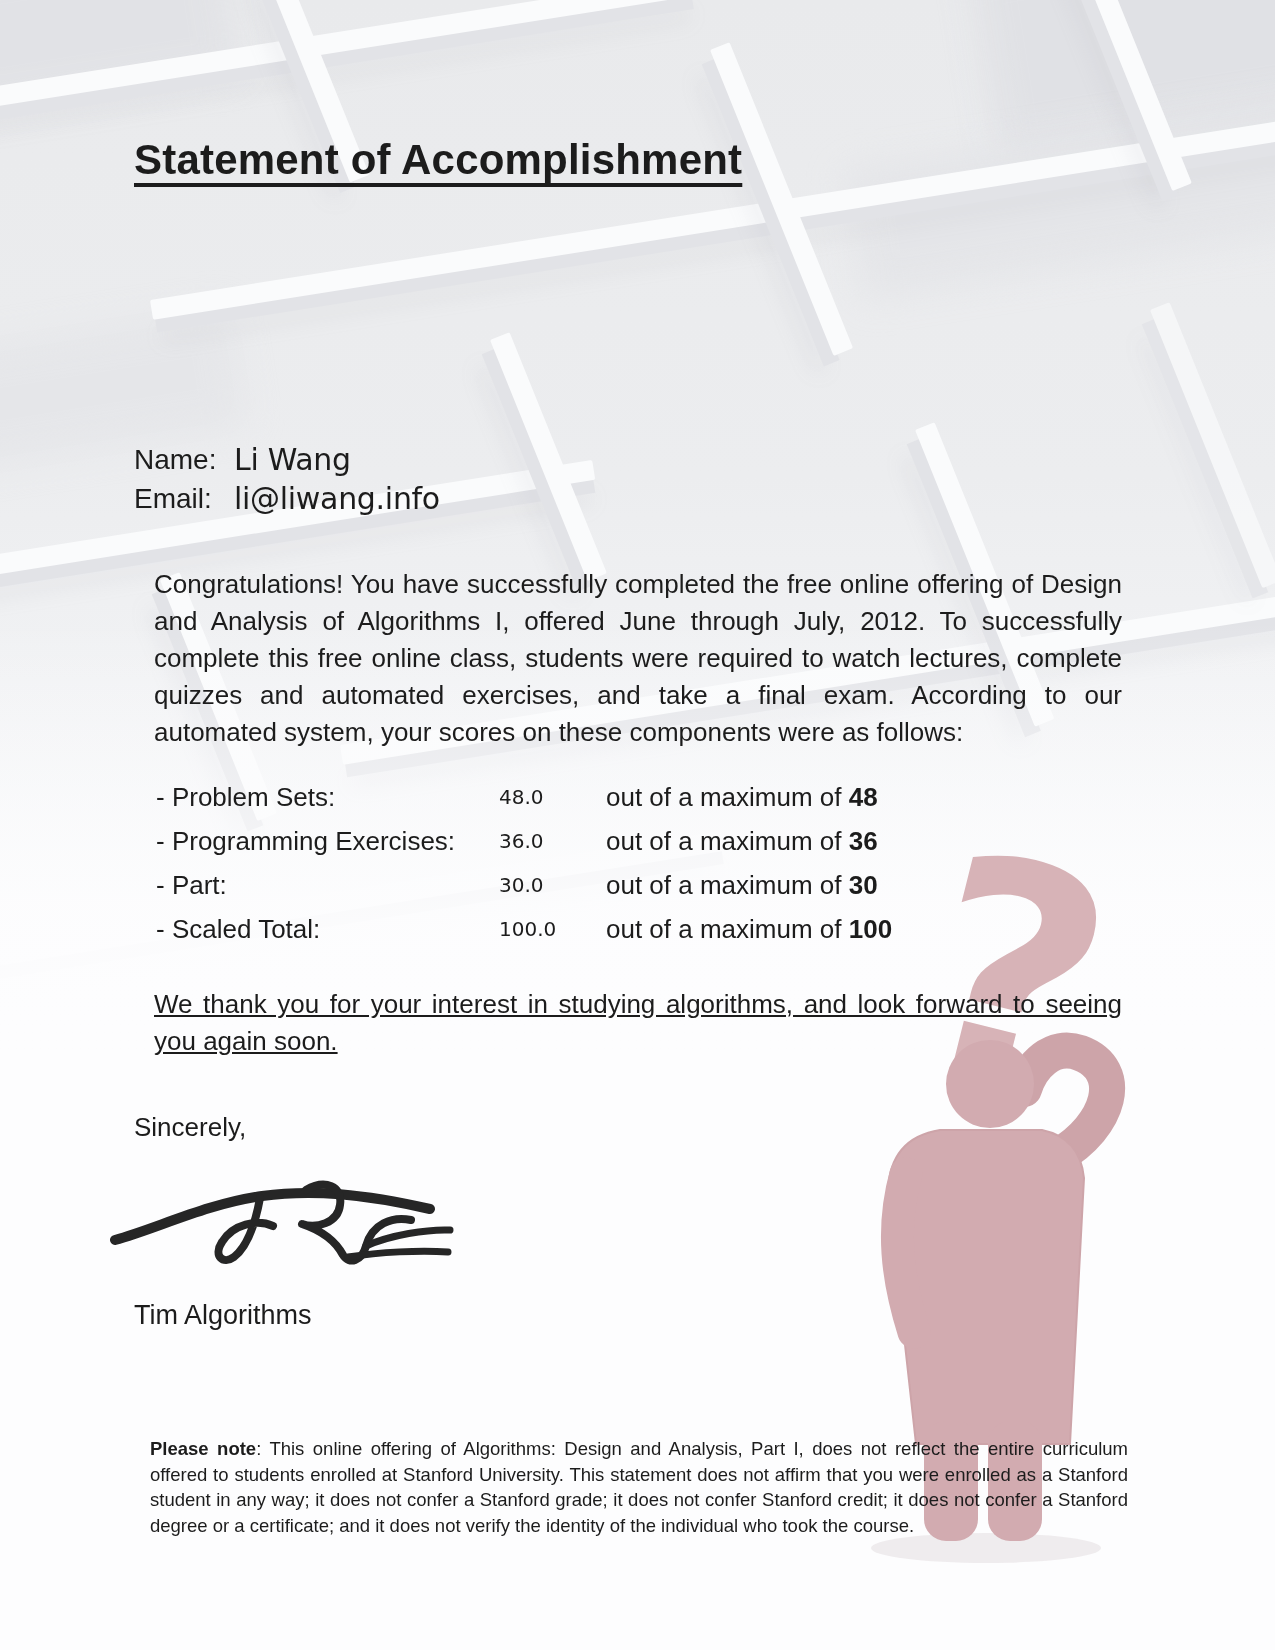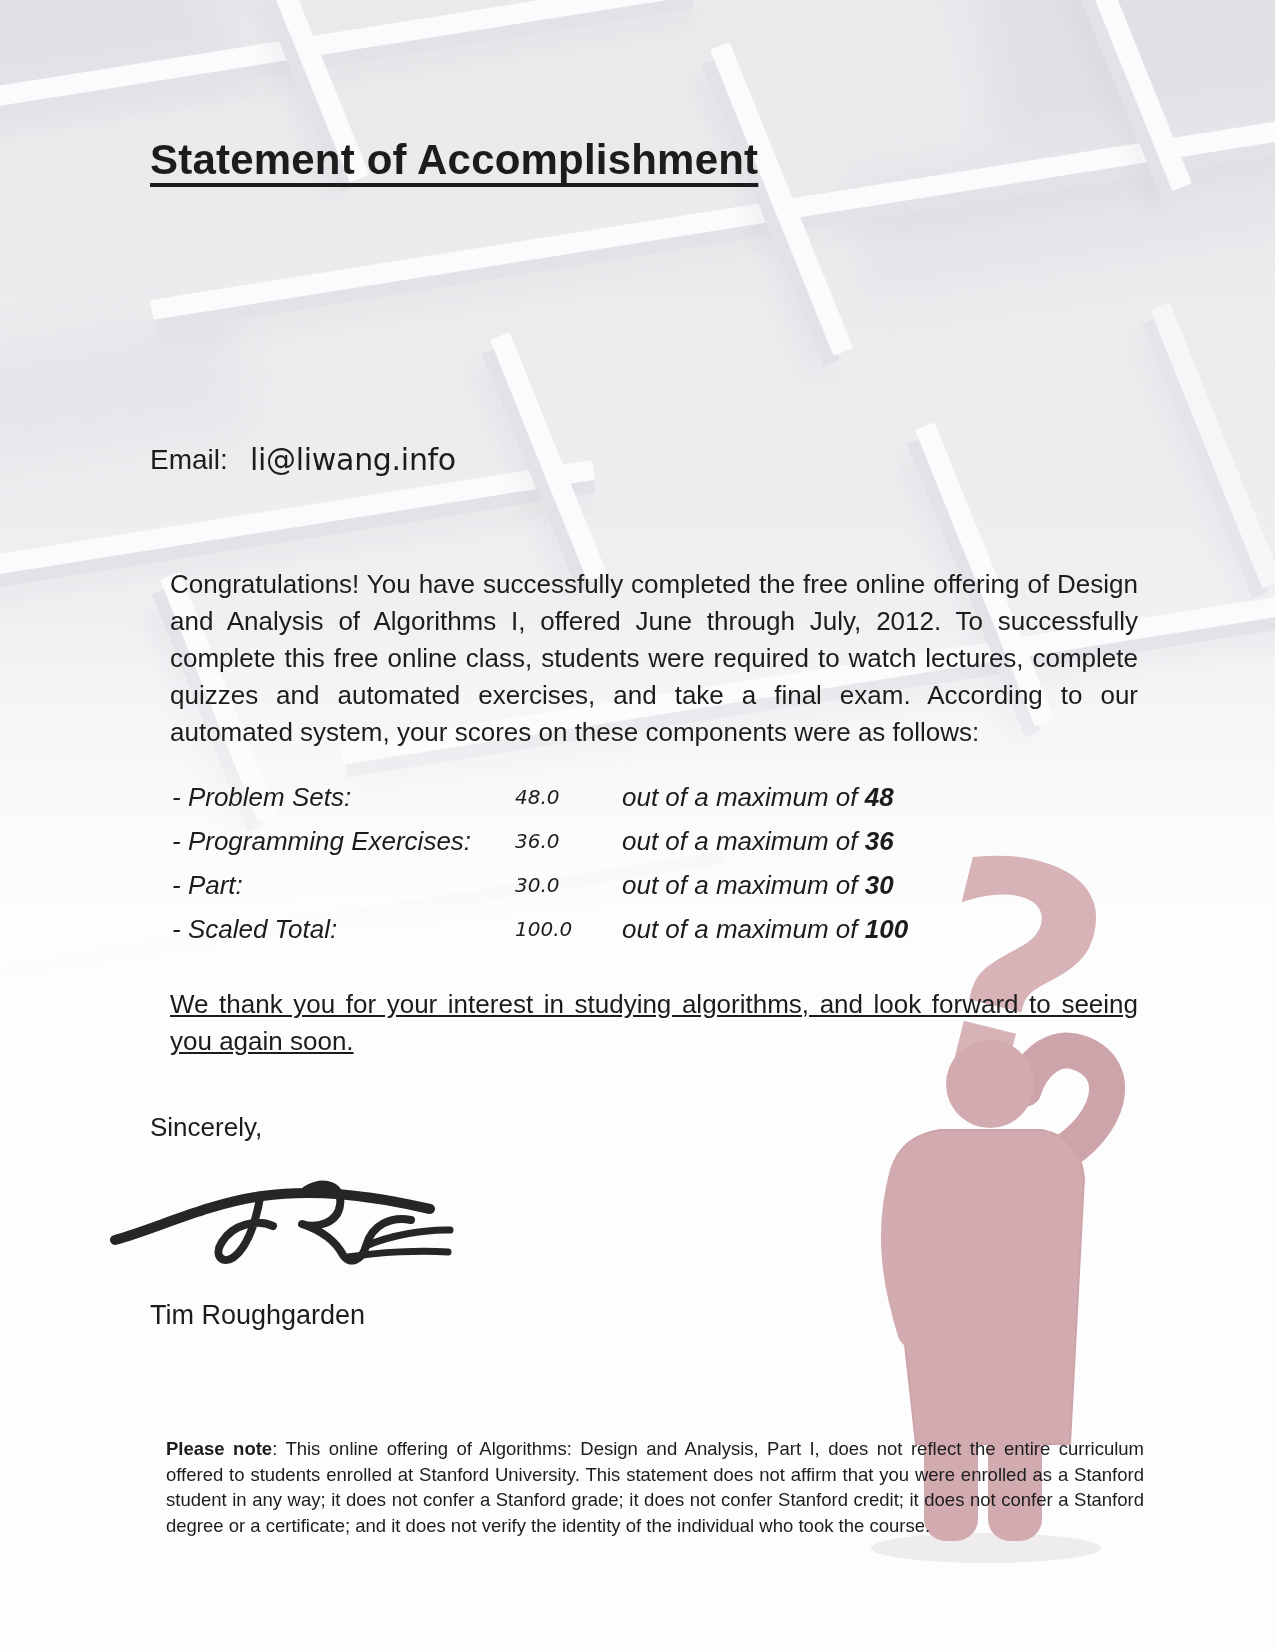--- a/index.html
+++ b/index.html
@@ -30,34 +30,34 @@
     box-shadow:-15px 8px 0 -2px #e2e3e7, -28px 16px 20px -8px rgba(168,169,180,.35);
   }
   .maze-fade{
     position:absolute;left:0;top:620px;width:1275px;height:440px;
     background:linear-gradient(180deg,rgba(253,253,254,0) 0%,rgba(253,253,254,.9) 70%,#fdfdfe 100%);
   }
   
   .figure-wrap{position:absolute;left:818px;top:826px;width:330px;height:745px;z-index:1;}
   
   .content{position:absolute;inset:0;z-index:3;}
-  .abs{position:absolute;left:150px;}
+  .abs{position:absolute;left:134px;}
   .h1{
     top:136px;font-size:42px;font-weight:700;letter-spacing:.2px;
     text-decoration:underline;text-decoration-thickness:4px;text-underline-offset:9px;
   }
   .h2{top:210px;font-size:68px;line-height:86px;font-weight:400;letter-spacing:-.5px;width:1000px;}
   .who{top:440px;line-height:39px;}
   .who .row{display:flex;}
   .who .lbl{width:100px;font-size:28px;}
   .who .val{font-size:30px;font-family:"DejaVu Sans", sans-serif;letter-spacing:-.3px;}
   .para{font-size:26px;line-height:37px;text-align:justify;width:968px;margin-left:20px;}
   .intro{top:566px;}
   .closing{top:986px;width:968px;text-decoration:underline;}
-  .scores{top:775px;width:900px;font-style:italic;}
+  .scores{top:775px;width:900px;}
   .score-row{position:relative;height:44px;line-height:44px;font-size:26px;}
   .score-label{position:absolute;left:22px;}
   .score-value{position:absolute;left:365px;font-size:20px;font-family:"DejaVu Sans", sans-serif;}
   .score-max{position:absolute;left:472px;}
   .score-max b{font-weight:700;}
   .signoff{top:1112px;font-size:26px;}
   .signature{position:absolute;left:110px;top:1156px;width:348px;height:124px;}
   .signer{top:1300px;font-size:27px;}
   .signer-title{top:1358px;font-size:27px;}
   .fineprint{top:1436px;width:978px;font-size:18.5px;line-height:25.5px;text-align:justify;margin-left:16px;}
@@ -106,20 +106,24 @@
     </svg>
   </div>
 
   <div class="content">
 
     <div class="abs h1">Statement of Accomplishment</div>
 
 
     <div class="abs who">
       <div class="row">
+        <span class="lbl">Name:</span>
+        <span class="val">Li Wang</span>
+      </div>
+      <div class="row">
         <span class="lbl">Email:</span>
         <span class="val">li@liwang.info</span>
       </div>
     </div>
 
     <div class="abs para intro">Congratulations! You have successfully completed the free online offering of Design and Analysis of Algorithms I, offered June through July, 2012. To successfully complete this free online class, students were required to watch lectures, complete quizzes and automated exercises, and take a final exam. According to our automated system, your scores on these components were as follows:</div>
 
     <div class="abs scores">
       <div class="score-row">
         <span class="score-label">- Problem Sets:</span>
@@ -150,18 +154,18 @@
     <svg class="signature" viewBox="0 0 348 124" xmlns="http://www.w3.org/2000/svg">
       <g fill="none" stroke="#161616" stroke-linecap="round" stroke-linejoin="round" opacity="0.93">
         <path stroke-width="10" d="M 5 84 C 48 72 96 48 152 40 C 202 33 254 38 320 53"></path>
         <path stroke-width="8" d="M 150 42 C 146 64 139 89 124 101 C 113 109 103 100 112 86 C 123 68 147 63 163 70"></path>
         <path stroke-width="8" d="M 196 34 C 215 23 233 30 230 49 C 228 67 206 73 192 68 C 210 74 225 84 233 99 C 239 109 252 105 256 90 C 262 68 282 60 301 64"></path>
         <path stroke-width="7" d="M 256 90 C 280 79 318 73 340 74"></path>
         <path stroke-width="7" d="M 238 101 C 270 96 310 94 338 96"></path>
       </g>
     </svg>
 
-    <div class="abs signer">Tim Roughgarden</div>
+    <div class="abs signer">Tim Algorithms</div>
 
     <div class="abs fineprint"><b>Please note</b><span>: This online offering of Algorithms: Design and Analysis, Part I, does not reflect the entire curriculum offered to students enrolled at Stanford University. This statement does not affirm that you were enrolled as a Stanford student in any way; it does not confer a Stanford grade; it does not confer Stanford credit; it does not confer a Stanford degree or a certificate; and it does not verify the identity of the individual who took the course.</span></div>
 
   </div>
 </div>
 
 </body></html>

